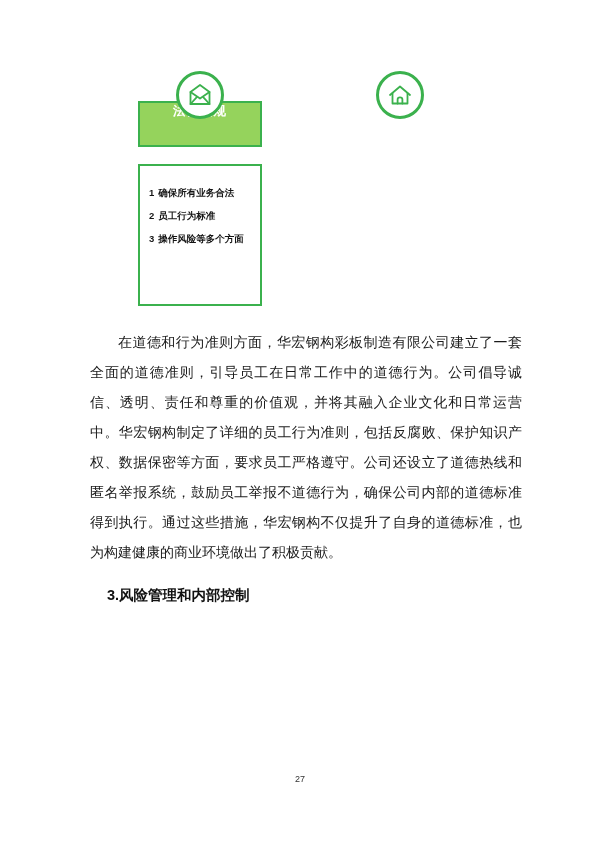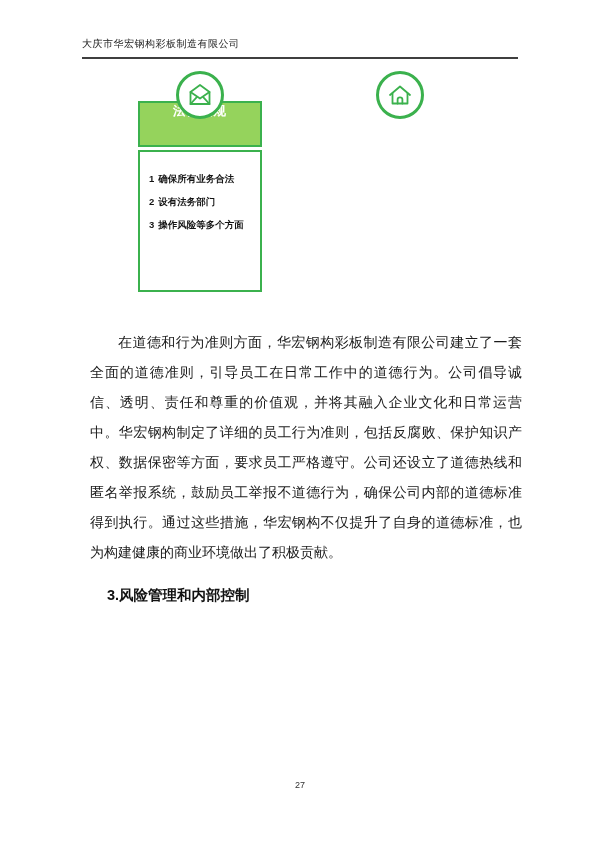--- a/index.html
+++ b/index.html
@@ -41,21 +41,21 @@
   .band {
     position:relative; height:46px;
     background:#95d35c; border:2px solid #3bb14d;
     display:flex; align-items:flex-start; justify-content:center;
     padding-bottom:6px;
   }
   .band-title {
     color:#ffffff; font-weight:bold; font-size:12.5px; letter-spacing:1px;
   }
   .content {
-    margin-top:3px; height:142px;
+    margin-top:17px; height:142px;
     background:#ffffff; border:2px solid #3bb14d;
     padding:21px 4px 0 9px;
   }
   .item {
     font-size:9.5px; font-weight:bold; color:#141414;
     line-height:11px; margin-bottom:12px; white-space:nowrap;
   }
   .item .num { margin-right:4px; }
 
   
@@ -68,53 +68,50 @@
     text-align:justify; text-indent:2em;margin-left:12px;
   }
   .body-text h3 {
     font-size:14.5px; line-height:26px; font-weight:bold;
     text-indent:2em; color:#111;
     margin-top:15px; margin-bottom:5px;
   }
 
   
   .footer {
-    position:absolute; bottom:58px; left:0; width:100%;
+    position:absolute; bottom:64px; left:0; width:100%;
     text-align:center; font-size:9px; color:#333;
   }
 </style>
 </head>
 <body>
 
 <div class="page">
 
-  <div class="header">
-    <div class="company">大庆市华宏钢构彩板制造有限公司</div>
-  </div>
 
   <div class="cards">
 
     <div class="card">
       <div class="circle">
         <svg width="26" height="26" viewBox="0 0 26 26" fill="none" stroke="#3bb14d" stroke-width="1.8" stroke-linejoin="round" stroke-linecap="round">
           <path d="M3.5 10 L13 3 L22.5 10 L22.5 22 L3.5 22 Z"></path>
           <path d="M3.5 10 L13 16.5 L22.5 10"></path>
           <path d="M3.5 22 L9.8 15.2"></path>
           <path d="M22.5 22 L16.2 15.2"></path>
         </svg>
       </div>
       <div class="band">
         <span class="band-title">法律法规</span>
       </div>
       <div class="content">
         <div class="item">
           <span class="num">1</span><span>确保所有业务合法</span>
         </div>
         <div class="item">
-          <span class="num">2</span><span>设有法务部门</span>
+          <span class="num">2</span><span>员工行为标准</span>
         </div>
         <div class="item">
           <span class="num">3</span><span>操作风险等多个方面</span>
         </div>
       </div>
     </div>
 
     <div class="card">
       <div class="circle">
         <svg width="26" height="26" viewBox="0 0 26 26" fill="none" stroke="#3bb14d" stroke-width="1.8" stroke-linejoin="round" stroke-linecap="round">

